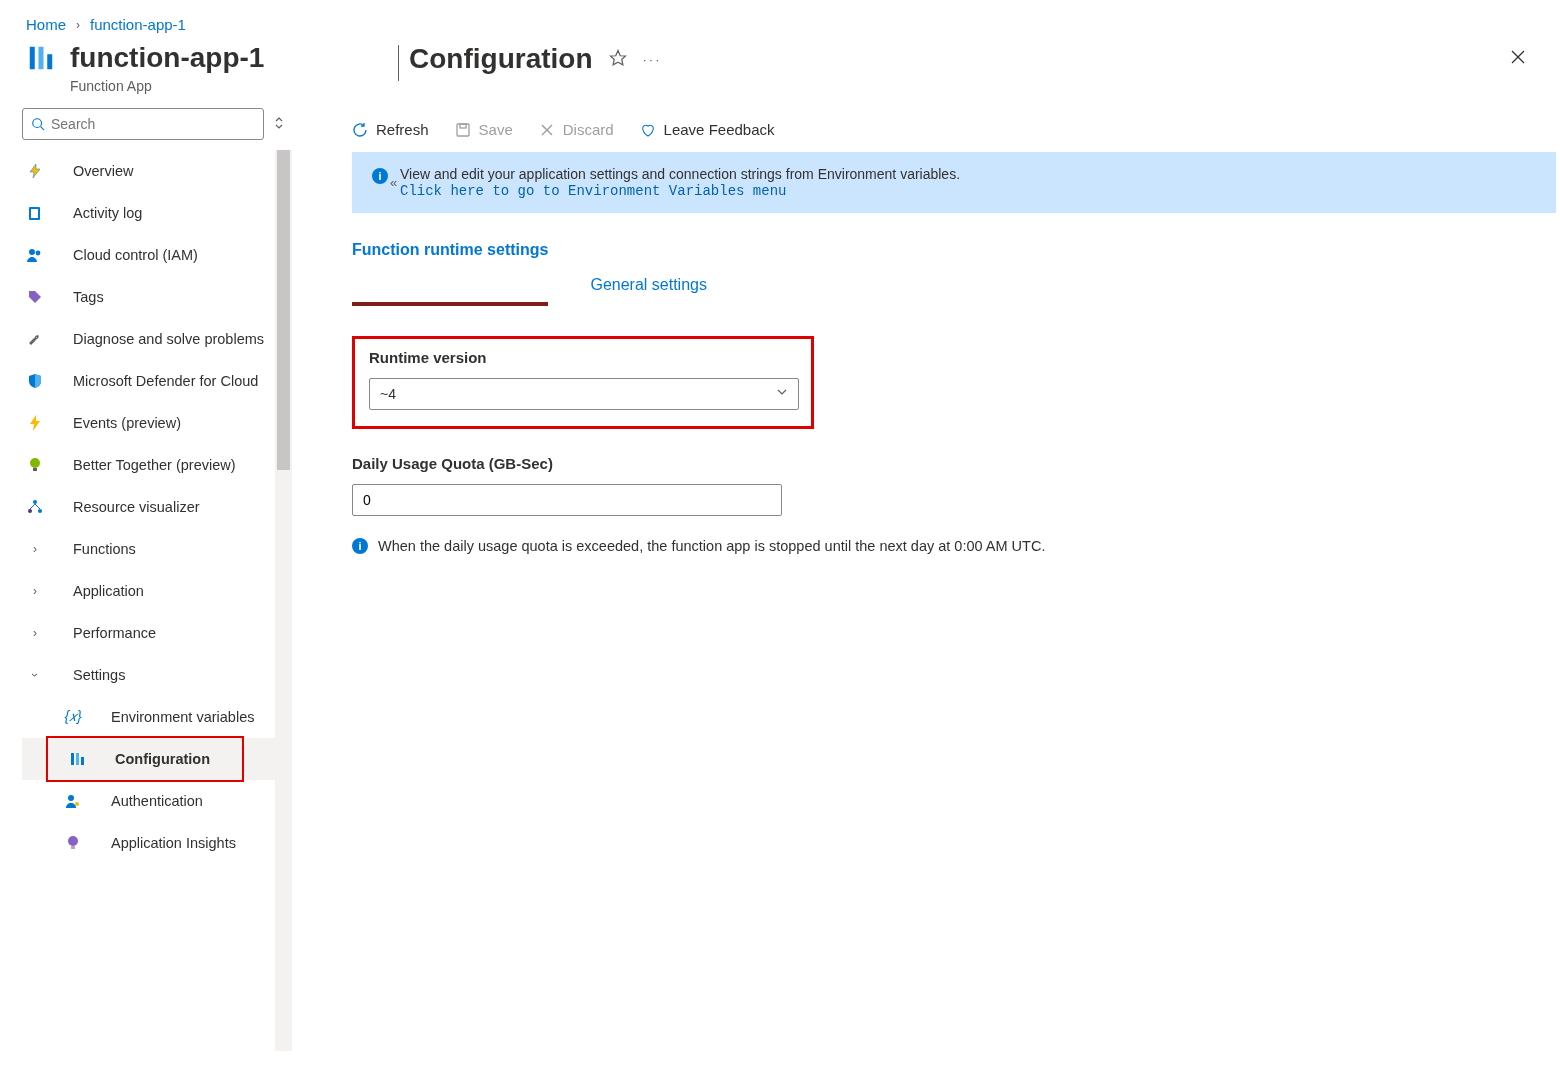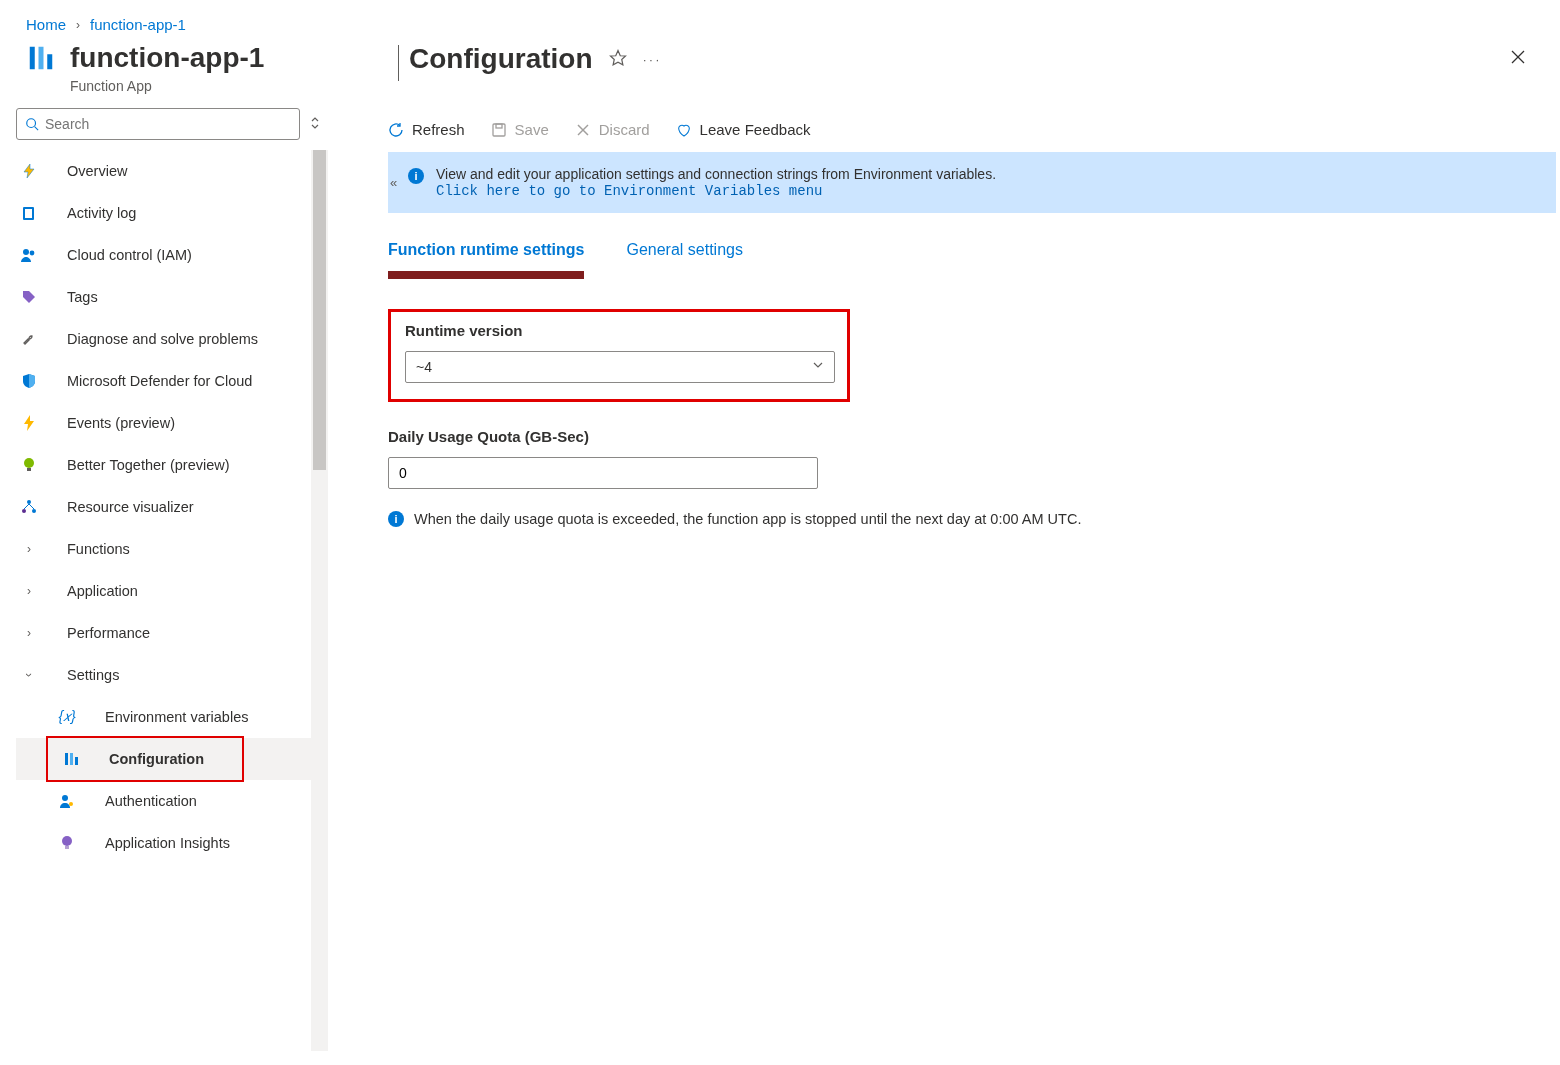--- a/index.html
+++ b/index.html
@@ -56,23 +56,23 @@
   }
   .page-title { font-size: 28px; font-weight: 600; }
   .star-icon, .more-icon, .close-icon { color: #605e5c; cursor: pointer; }
   .close-icon { margin-left: auto; margin-right: 8px; font-size: 18px; }
 
   
   .body-row { display: flex; height: calc(100% - 122px); }
 
   
   .sidebar {
-    width: 328px;
+    width: 292px;
     flex-shrink: 0;
-    padding-left: 16px;
+    padding-left: 22px;
     display: flex;
     flex-direction: column;
   }
   .search-row {
     display: flex;
     align-items: center;
     gap: 10px;
     padding-right: 8px;
     margin-bottom: 10px;
   }
@@ -171,23 +171,23 @@
   .banner a { color: #0062b3; font-family: Liberation Mono, monospace; }
 
   .tabs {
     display: flex; gap: 42px;
     padding: 28px 0 0 0;
     font-size: 16px;
   }
   .tab { padding-bottom: 12px; cursor: pointer; }
   .tab.active {
     color: #0078d4; font-weight: 600;
-    border-bottom: 8px solid #7f1d1d;
-  }
-  .tab.inactive { color: #0078d4; }
+    border-bottom: 4px solid #7f1d1d;
+  }
+  .tab.inactive { color: #0078d4; margin-top: 35px; }
 
   .form-area { padding: 30px 0 0 0; }
   .form-group { margin-bottom: 26px; }
   .form-group.highlight {
     border: 3px solid #e00000;
     padding: 10px 14px 16px 14px;
     width: 462px;
   }
   .form-label { font-size: 15px; font-weight: 700; margin-bottom: 12px; display: block; }
   .select-box, .text-input {

